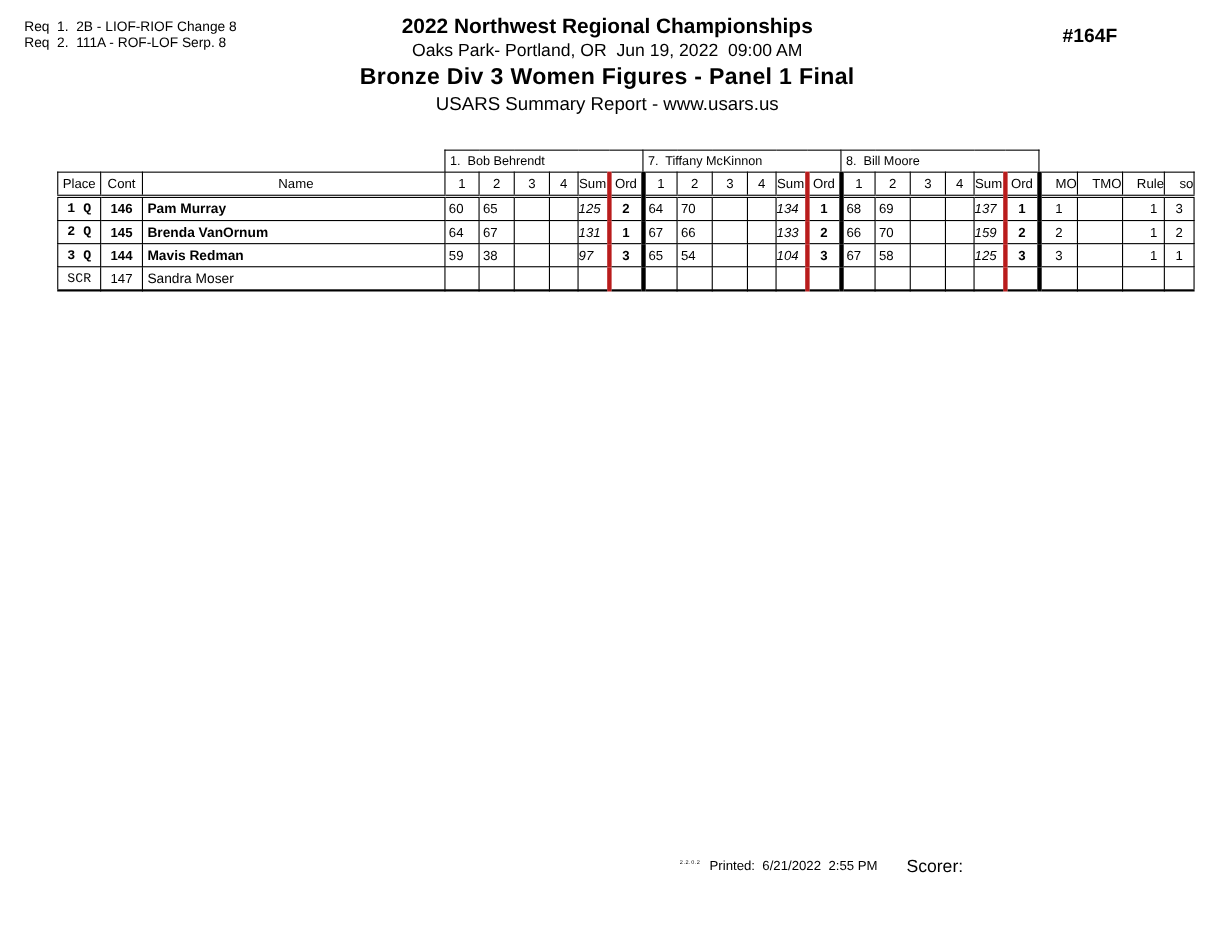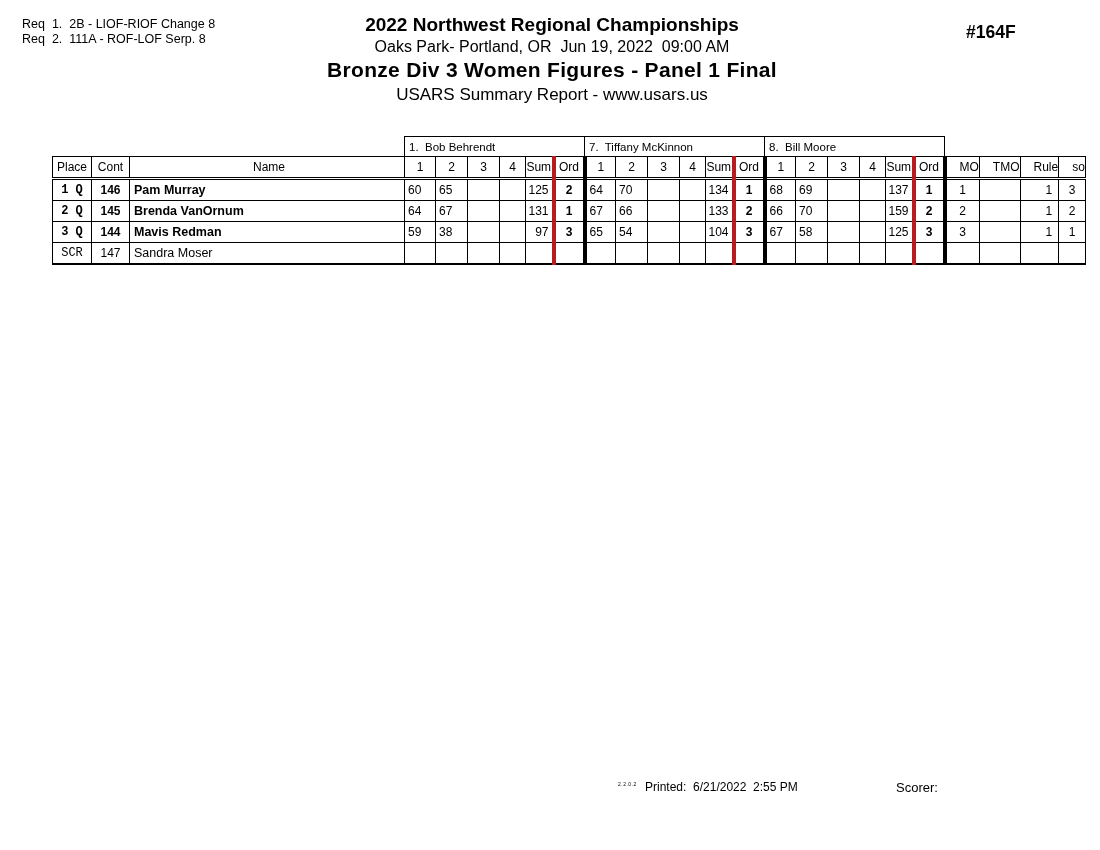--- a/index.html
+++ b/index.html
@@ -33,32 +33,32 @@
   td.h-name  { text-align:left; padding-left:4px; }
   td.h-right { text-align:left; padding-left:13px; }
 
   .ordL { border-left:4px solid #b91c1c; }
   .ordR { border-right:4px solid #000; }
 
   .c-place { text-align:center;font-family:Liberation Mono, monospace; }
   .c-cont  { text-align:center; }
   .c-name  { text-align:left; padding-left:4px; font-size:12.5px; }
   .c-score { text-align:left;  padding-left:3px; }
-  .c-sum   { text-align:right; padding-right:3px; }
+  .c-sum   { padding-right:3px;font-style:italic; }
   .c-ord   { text-align:center; font-weight:bold; }
   .c-mo    { text-align:center; }
   .c-tmo   { }
   .c-rule  { text-align:right; padding-right:6px; }
   .c-so    { text-align:center; }
   .b       { font-weight:bold; }
 
   
   .footer-version { position:absolute; left:618px; top:781px; font-size:5px; letter-spacing:0.5px; }
   .footer-printed { position:absolute; left:645px; top:780px; font-size:12px; white-space:pre; }
-  .footer-scorer  { position:absolute; left:896px; top:780px; font-size:13px; }
+  .footer-scorer  { position:absolute; left:824px; top:780px; font-size:16px; }
 </style>
 </head>
 <body>
 
 <div class="req-block">
   <div class="req-line"><span>Req  1.</span><span class="pre">  </span><span>2B - LIOF-RIOF Change 8</span></div>
   <div class="req-line"><span>Req  2.</span><span class="pre">  </span><span>111A - ROF-LOF Serp. 8</span></div>
 </div>
 
 <div class="center-block">

